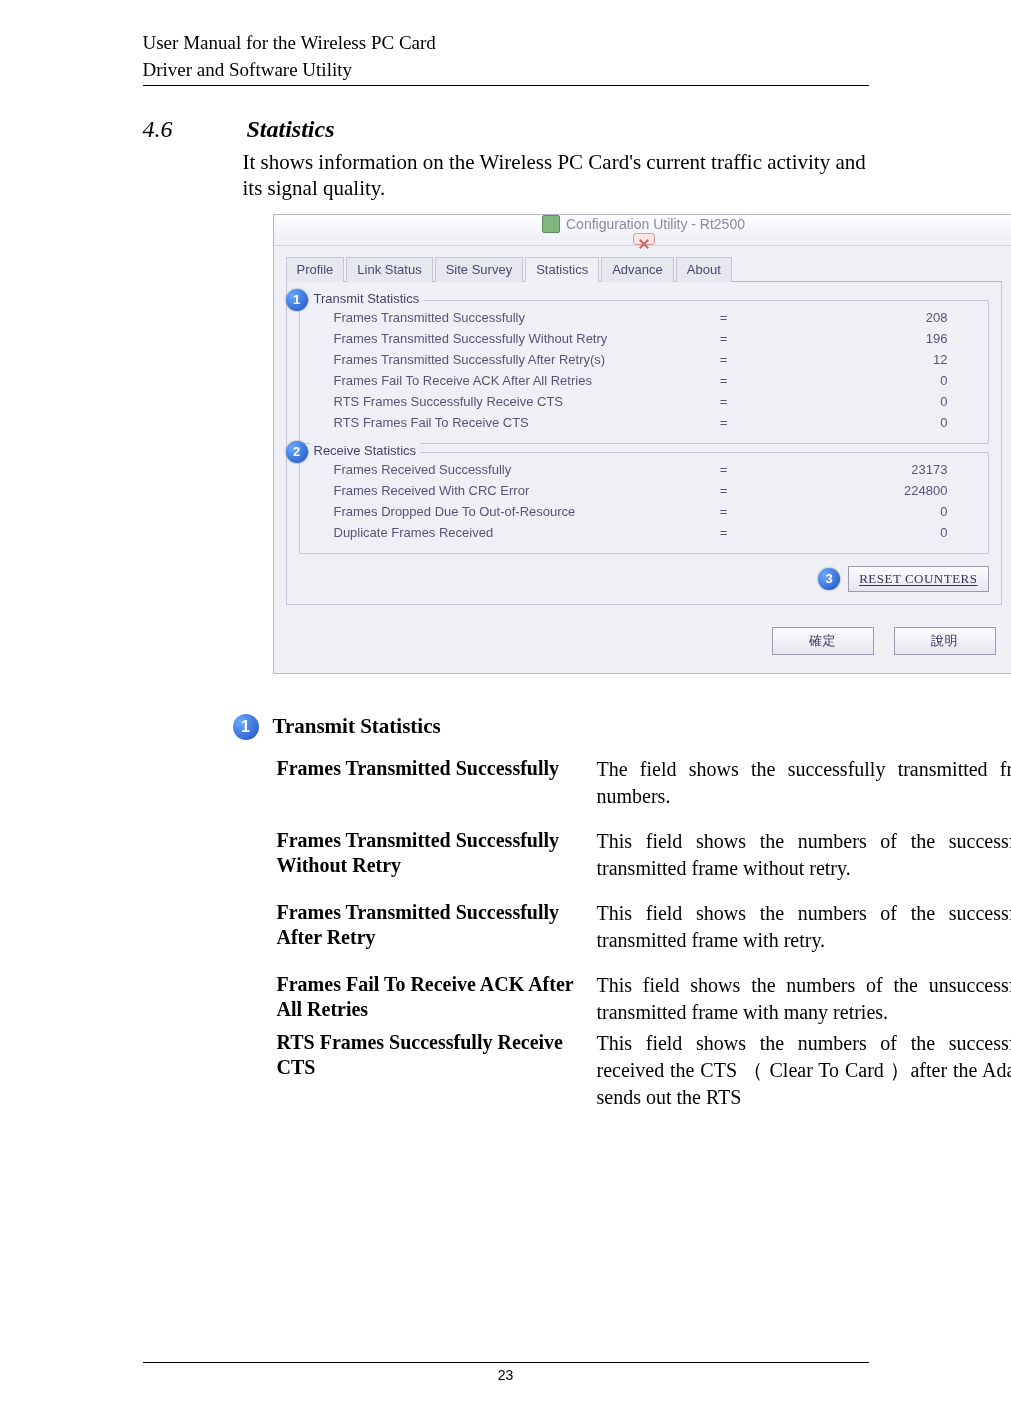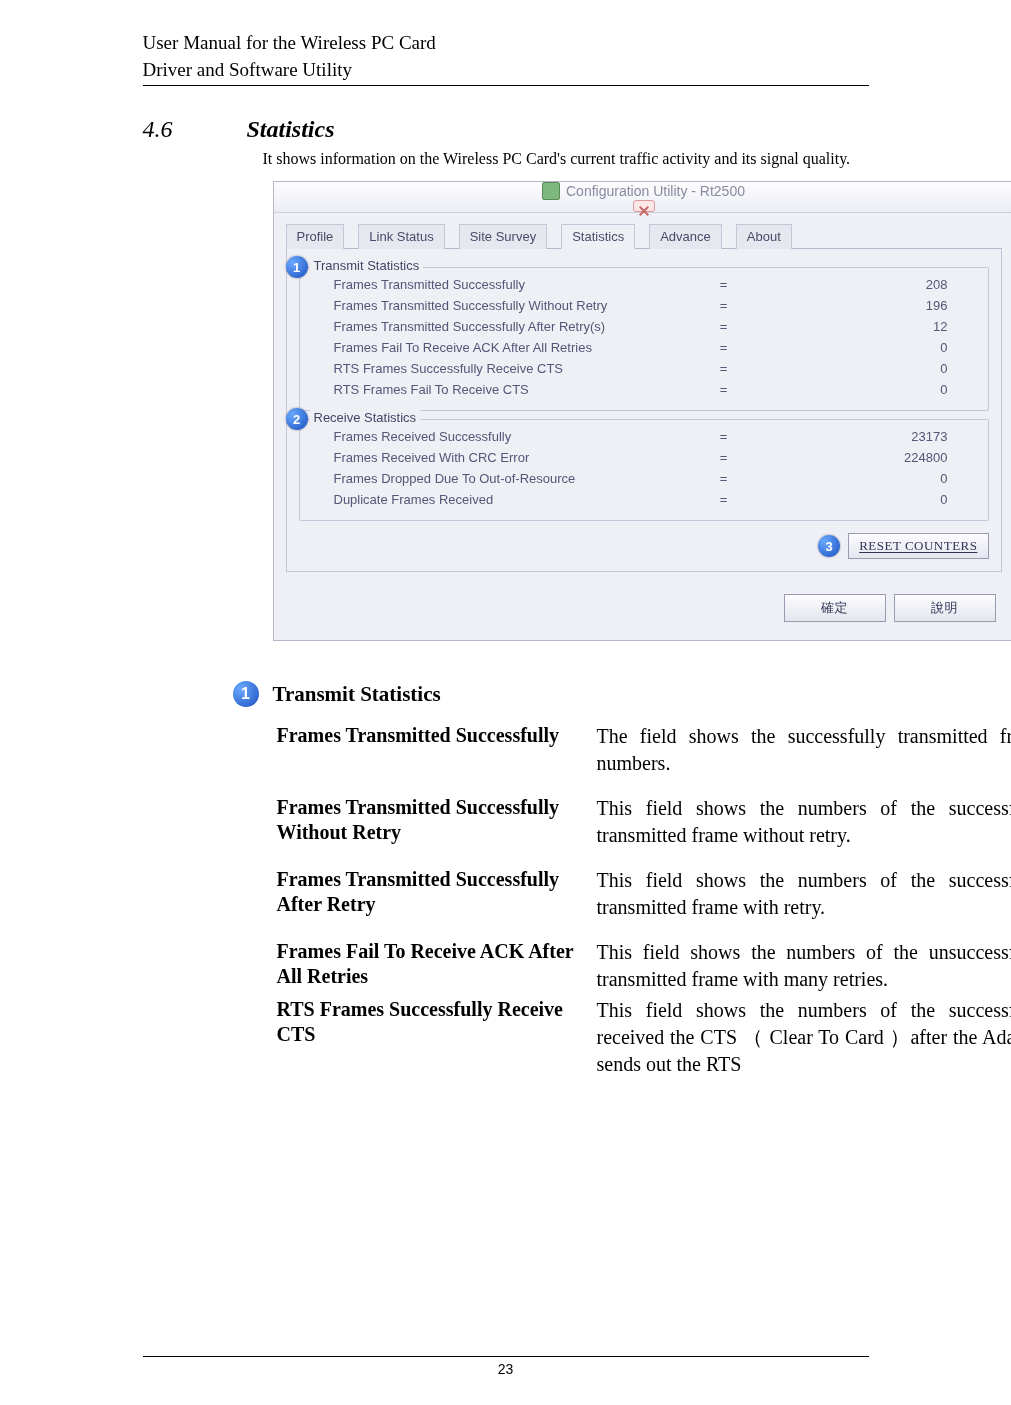--- a/index.html
+++ b/index.html
@@ -4,61 +4,61 @@
 <style>
   html,body{margin:0;padding:0;background:#fff;font-family:"Times New Roman",Times,serif;color:#000;}
   .page{width:866px;min-height:1405px;margin:0 auto;position:relative;padding:30px 70px 60px 70px;box-sizing:border-box;}
   .hdr{font-size:19px;line-height:1.4;}
   .hdr .h1{}
   .hdr .h2{border-bottom:1px solid #000;padding-bottom:2px;margin-bottom:6px;}
   .section-row{margin-top:30px;font-family:"Times New Roman",serif;}
   .sec-num{font-style:italic;font-weight:normal;font-size:24px;display:inline-block;width:100px;}
   .sec-title{font-style:italic;font-weight:bold;font-size:24px;}
   .body-indent{margin-left:100px;}
-  .intro{font-size:16px;margin-top:6px;line-height:1.25;margin-left:20px;}
+  .intro{font-size:21px;margin-top:6px;line-height:1.25;}
 
   
   .app{width:740px;margin:12px 0 0 30px;border:1px solid #b7b7c8;background:#eef0f5;font-family:Tahoma,Arial,sans-serif;font-size:13px;color:#3a3a5a;}
   .titlebar{display:flex;align-items:center;justify-content:space-between;background:linear-gradient(#fdfdff,#eceef4);height:30px;padding:0 6px;border-bottom:1px solid #cfcfe0;flex-direction:column;}
   .title-left{display:flex;align-items:center;gap:6px;}
   .tb-icon{width:16px;height:16px;background:#7fb87f;border:1px solid #5a8a5a;border-radius:2px;}
   .title-text{color:#8a8aa0;font-size:14px;font-family:Verdana,Arial;}
   .close-btn{width:20px;height:20px;border:1px solid #d99;background:#fce7e7;border-radius:3px;position:relative;}
   .close-btn:before,.close-btn:after{content:"";position:absolute;left:4px;top:9px;width:12px;height:2px;background:#c86868;}
   .close-btn:before{transform:rotate(45deg);}
   .close-btn:after{transform:rotate(-45deg);}
   .app-body{padding:10px 12px 18px 12px;background:#eef0f5;}
   .tabs{display:flex;border-bottom:1px solid #b8b8ca;font-size:13px;}
-  .tab{padding:4px 10px;border:1px solid #c6c6d8;border-bottom:none;margin-right:14px;background:#e6e8ef;color:#4a4a6a;position:relative;top:1px;}
+  .tab{padding:4px 10px;border:1px solid #c6c6d8;border-bottom:none;margin-right:2px;background:#e6e8ef;color:#4a4a6a;position:relative;top:1px;}
   .tab.active{background:#eef0f5;border-bottom:1px solid #eef0f5;}
   .panel{border:1px solid #c6c6d8;border-top:none;padding:10px 12px 12px 12px;background:#eef0f5;}
   .group{border:1px solid #c6c6d8;border-radius:2px;margin-top:8px;padding:6px 10px 10px 10px;position:relative;}
   .group-title{position:absolute;top:-10px;left:10px;background:#eef0f5;padding:0 4px;color:#444466;font-size:13px;}
   .stat-row{display:flex;align-items:center;padding:3px 0;color:#555577;}
   .stat-label{flex:0 0 370px;padding-left:24px;}
   .stat-eq{flex:0 0 40px;text-align:center;}
   .stat-val{flex:1;text-align:right;padding-right:30px;font-variant-numeric:tabular-nums;}
   .callout{position:absolute;width:22px;height:22px;border-radius:50%;background:radial-gradient(circle at 30% 30%,#6aa9ff,#1a4fbf);color:#fff;font-weight:bold;font-size:13px;display:flex;align-items:center;justify-content:center;box-shadow:0 0 2px rgba(0,0,0,.5);}
   .row-btn{display:flex;justify-content:flex-end;margin-top:12px;align-items:center;gap:8px;}
   .btn{border:1px solid #9a9ab0;background:linear-gradient(#fcfcff,#e4e6ee);padding:4px 10px;font-size:13px;color:#333355;letter-spacing:.5px;}
   .btn-reset{font-family:Liberation Serif, serif;text-decoration:underline;text-underline-offset:2px;}
   .btn-flat{min-width:80px;text-align:center;}
-  .footer-btns{display:flex;justify-content:flex-end;gap:8px;margin-top:22px;padding-right:6px;}
+  .footer-btns{display:flex;justify-content:flex-end;gap:20px;margin-top:22px;padding-right:6px;}
 
   
   .desc-block{margin-top:40px;}
   .desc-head{display:flex;align-items:center;gap:14px;margin-left:-10px;}
   .num-circle{width:26px;height:26px;border-radius:50%;background:radial-gradient(circle at 30% 30%,#6aa9ff,#1a4fbf);color:#fff;font-weight:bold;display:flex;align-items:center;justify-content:center;font-family:Arial;}
   .desc-title{font-weight:bold;font-size:21px;}
   .desc-table{margin-top:16px;margin-left:34px;width:770px;font-size:20px;}
   .desc-row{display:flex;gap:20px;margin-bottom:18px;align-items:flex-start;}
   .desc-term{flex:0 0 300px;font-weight:bold;line-height:1.25;}
   .desc-def{flex:1;line-height:1.35;text-align:justify;}
 
-  .page-footer{position:absolute;bottom:28px;left:0;width:100%;}
+  .page-footer{position:absolute;bottom:22px;left:0;width:100%;}
   .page-footer .line{border-top:1px solid #000;margin:0 70px 4px 70px;}
   .page-num{text-align:center;font-size:14px;font-family:Arial;}
 </style>
 </head>
 <body>
 
 <div class="page">
 
   <div class="hdr">
     <div class="h1">User Manual for the Wireless PC Card</div>

